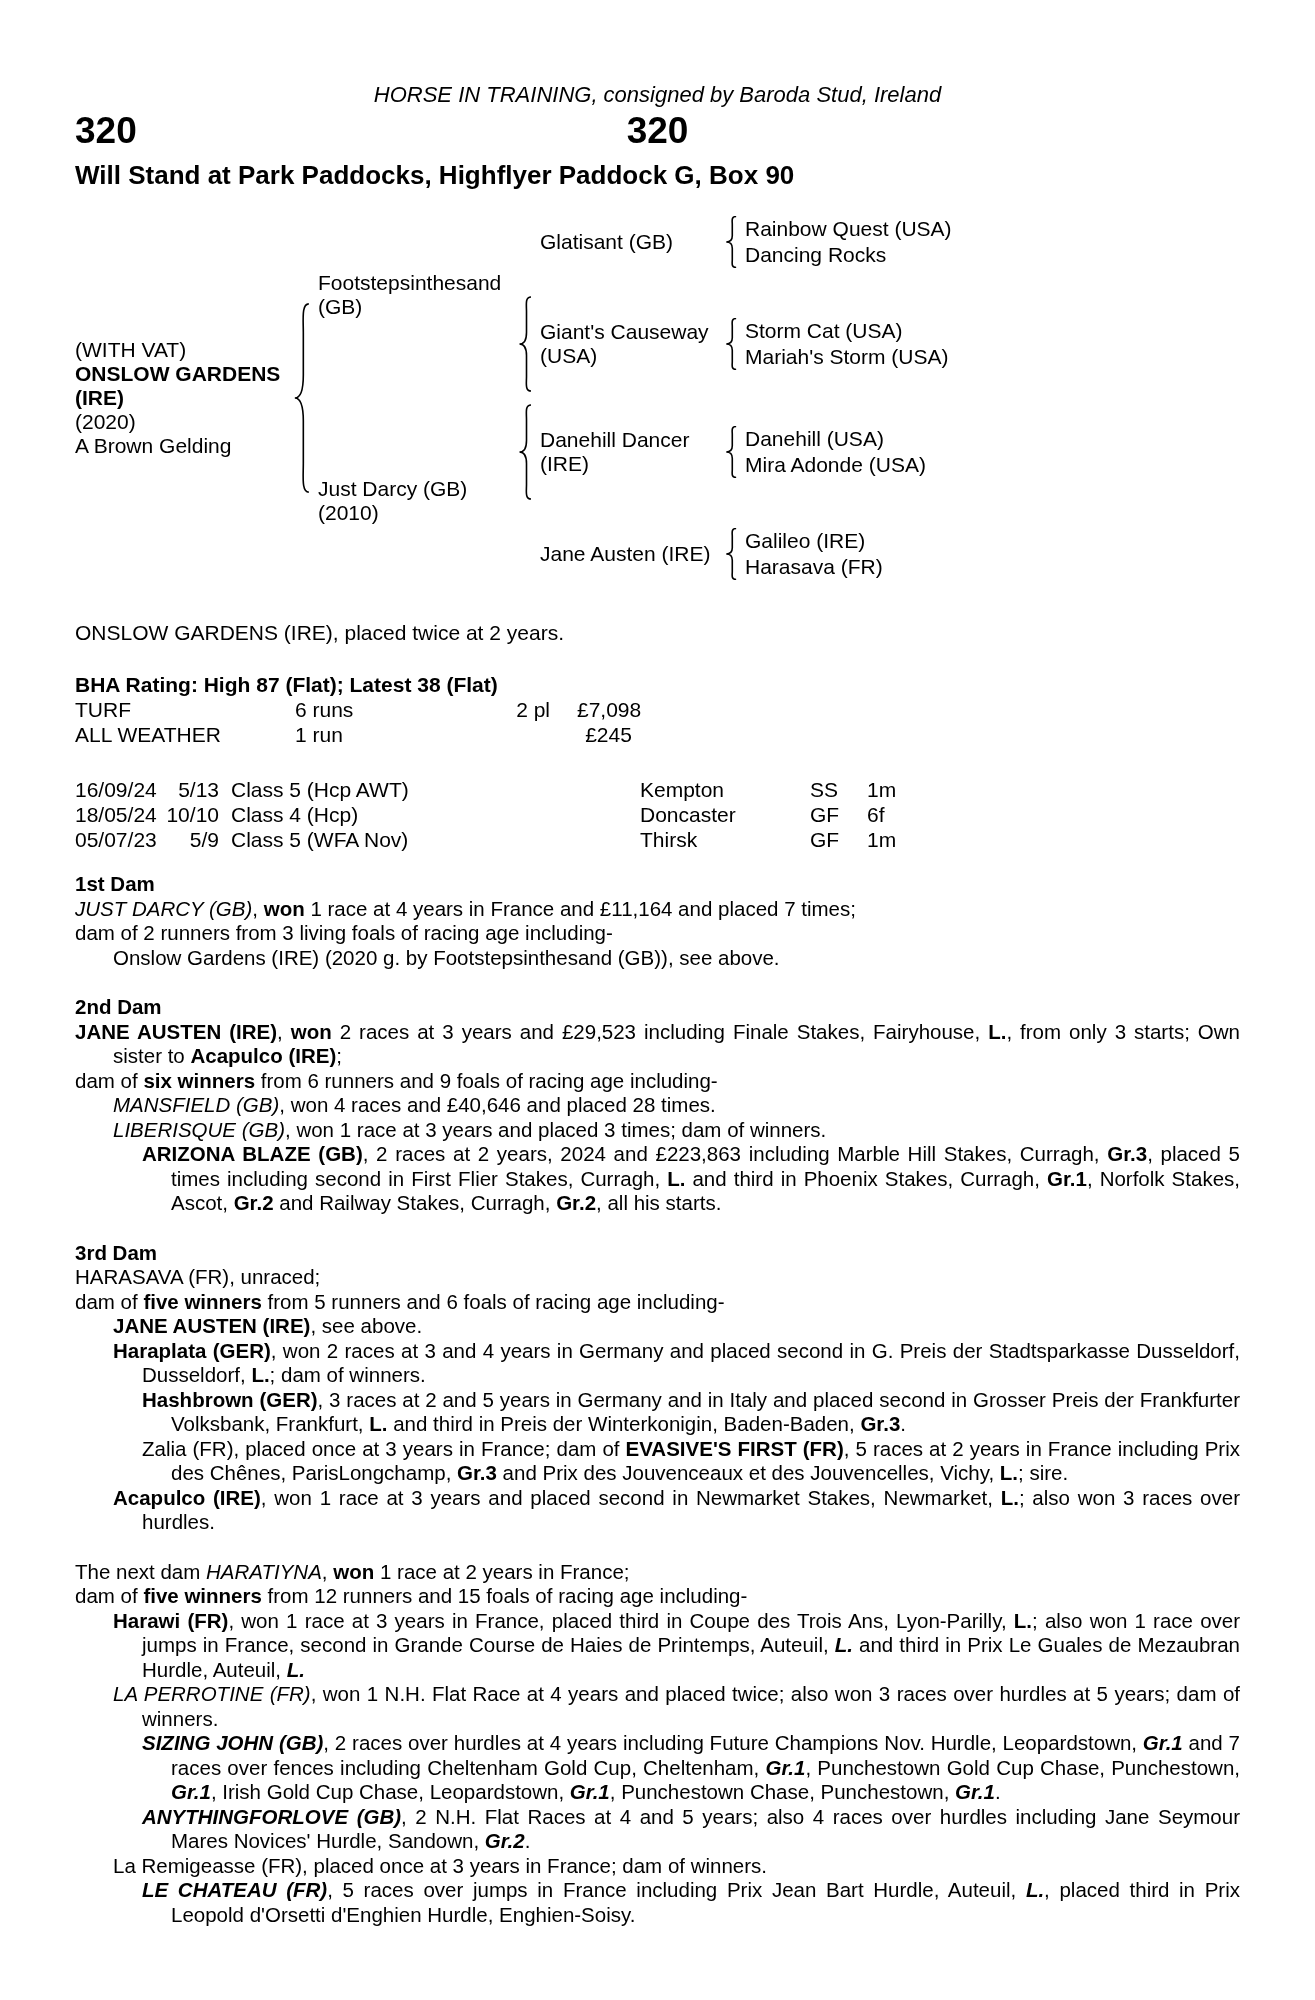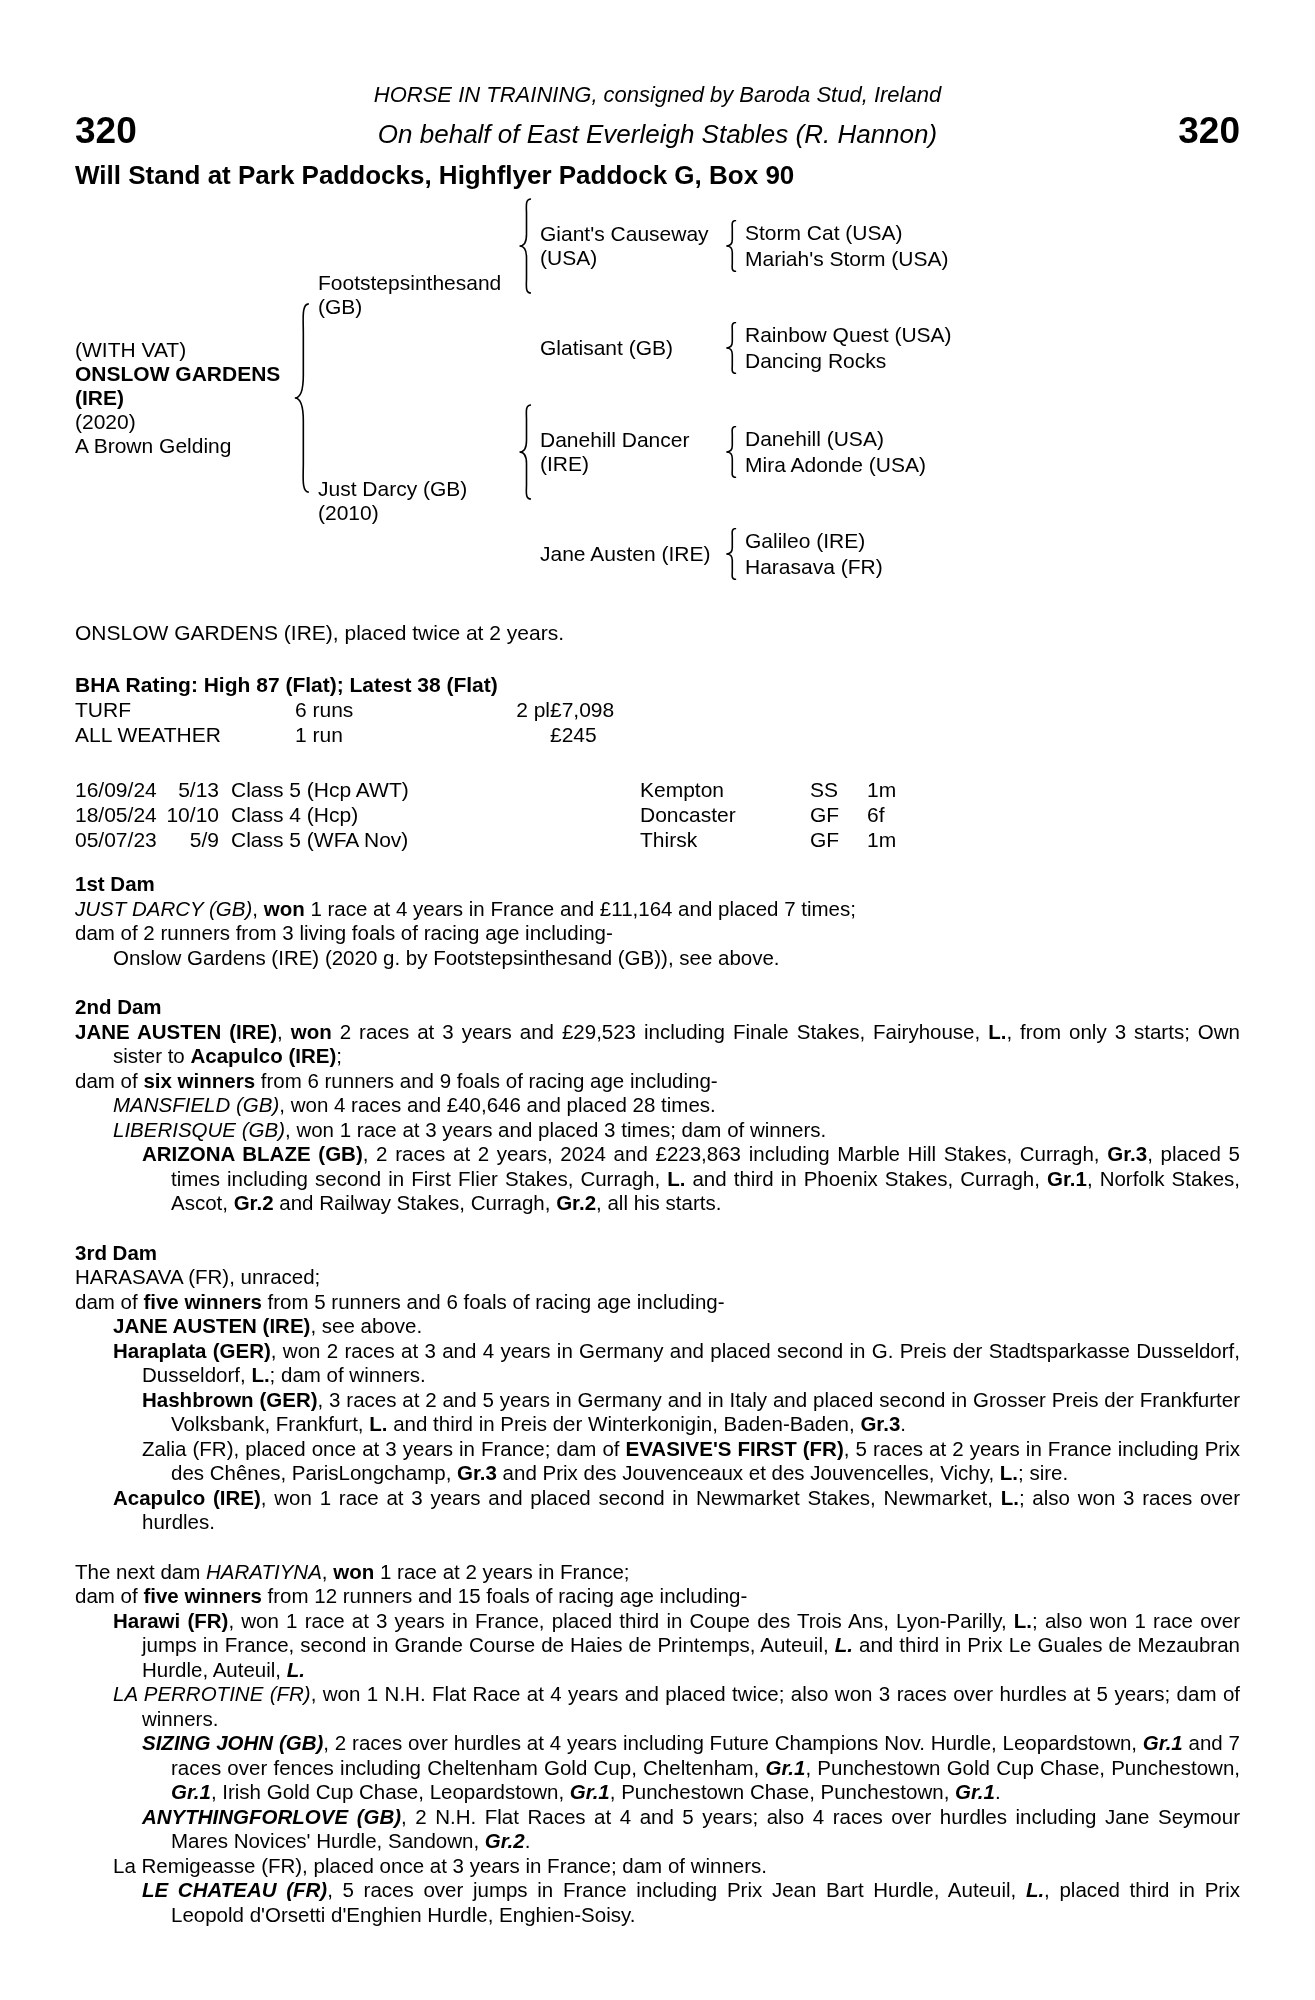--- a/index.html
+++ b/index.html
@@ -34,21 +34,21 @@
   .ped-gp-name{width:185px;}
   .ped-ggp-col{display:flex;flex-direction:column;justify-content:space-between;height:50px;}
 
   
   .placed-line{margin-top:22px;font-size:21px;line-height:25px;}
   .bha{margin-top:27px;font-size:21px;line-height:25px;}
   .bha-title{font-weight:bold;}
   .bharow{display:grid;grid-template-columns:220px 150px 105px 90px;}
   .bharow .runs{text-align:left;}
   .bharow .pl{text-align:right;}
-  .bharow .earn{text-align:left;}
+  .bharow .earn{text-align:center;margin-left:27px;}
 
   
   .last3{margin-top:30px;font-size:21px;line-height:25px;}
   .l3head .t{font-weight:bold;}
   .l3head .s{font-style:italic;}
   .l3row{display:grid;grid-template-columns:88px 56px 12px 409px 170px 57px auto;}
   .l3row .pos{text-align:right;}
 
   
   .sections{margin-top:20px;font-size:20.5px;line-height:24.5px;}
@@ -64,62 +64,61 @@
   .seg-i{font-style:italic;}
 </style>
 </head>
 <body>
 
 <div class="page">
 
   <div class="h1">HORSE IN TRAINING, consigned by Baroda Stud, Ireland</div>
   <div class="h2row">
     <div class="lot">320</div>
-    <div class="h2">On behalf of East Everleigh Stables (R. Hannon)</div>
     <div class="lot right">320</div>
   </div>
   <div class="h3">Will Stand at Park Paddocks, Highflyer Paddock G, Box 90</div>
 
   <div class="pedigree">
     <div class="ped-subject">
       <div>(WITH VAT)</div>
       <div class="nm">ONSLOW GARDENS (IRE)</div>
       <div>(2020)</div>
       <div>A Brown Gelding</div>
     </div>
     <svg class="brace-svg brace-l" viewBox="0 0 14 100" preserveAspectRatio="none">
         <path d="M13 1 C7 1 8.5 9 8.5 16 L8.5 38 C8.5 45 7 50 1.5 50 C7 50 8.5 55 8.5 62 L8.5 84 C8.5 91 7 99 13 99" fill="none" stroke="#000" stroke-width="1.6" vector-effect="non-scaling-stroke"></path>
       </svg>
     <div class="ped-main">
 
       <div class="ped-half">
         <div class="ped-parent">Footstepsinthesand (GB)</div>
         <div class="ped-gp-col">
           <div class="ped-gp-group">
+            <div style="width:22px"></div>
+            <div class="ped-gp-name">Glatisant (GB)</div>
+            <svg class="brace-svg brace-s" viewBox="0 0 14 100" preserveAspectRatio="none">
+                <path d="M13 1 C7 1 8.5 9 8.5 16 L8.5 38 C8.5 45 7 50 1.5 50 C7 50 8.5 55 8.5 62 L8.5 84 C8.5 91 7 99 13 99" fill="none" stroke="#000" stroke-width="1.6" vector-effect="non-scaling-stroke"></path>
+              </svg>
+            <div class="ped-ggp-col">
+              <div>Rainbow Quest (USA)</div>
+              <div>Dancing Rocks</div>
+            </div>
+          </div>
+          <div class="ped-gp-group">
             <svg class="brace-svg brace-m" viewBox="0 0 14 100" preserveAspectRatio="none">
                 <path d="M13 1 C7 1 8.5 9 8.5 16 L8.5 38 C8.5 45 7 50 1.5 50 C7 50 8.5 55 8.5 62 L8.5 84 C8.5 91 7 99 13 99" fill="none" stroke="#000" stroke-width="1.6" vector-effect="non-scaling-stroke"></path>
               </svg>
             <div class="ped-gp-name">Giant's Causeway (USA)</div>
             <svg class="brace-svg brace-s" viewBox="0 0 14 100" preserveAspectRatio="none">
                 <path d="M13 1 C7 1 8.5 9 8.5 16 L8.5 38 C8.5 45 7 50 1.5 50 C7 50 8.5 55 8.5 62 L8.5 84 C8.5 91 7 99 13 99" fill="none" stroke="#000" stroke-width="1.6" vector-effect="non-scaling-stroke"></path>
               </svg>
             <div class="ped-ggp-col">
               <div>Storm Cat (USA)</div>
               <div>Mariah's Storm (USA)</div>
-            </div>
-          </div>
-          <div class="ped-gp-group">
-            <div style="width:22px"></div>
-            <div class="ped-gp-name">Glatisant (GB)</div>
-            <svg class="brace-svg brace-s" viewBox="0 0 14 100" preserveAspectRatio="none">
-                <path d="M13 1 C7 1 8.5 9 8.5 16 L8.5 38 C8.5 45 7 50 1.5 50 C7 50 8.5 55 8.5 62 L8.5 84 C8.5 91 7 99 13 99" fill="none" stroke="#000" stroke-width="1.6" vector-effect="non-scaling-stroke"></path>
-              </svg>
-            <div class="ped-ggp-col">
-              <div>Rainbow Quest (USA)</div>
-              <div>Dancing Rocks</div>
             </div>
           </div>
         </div>
       </div>
 
       <div class="ped-half">
         <div class="ped-parent">Just Darcy (GB) (2010)</div>
         <div class="ped-gp-col">
           <div class="ped-gp-group">
             <svg class="brace-svg brace-m" viewBox="0 0 14 100" preserveAspectRatio="none">

